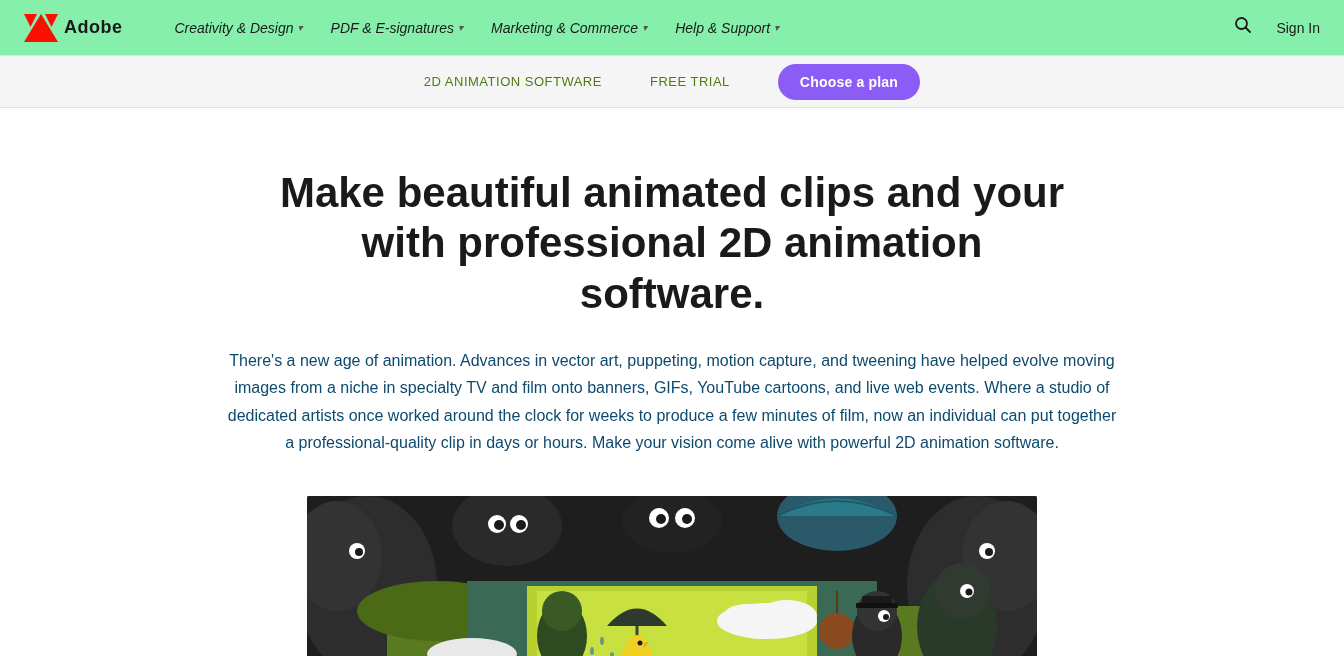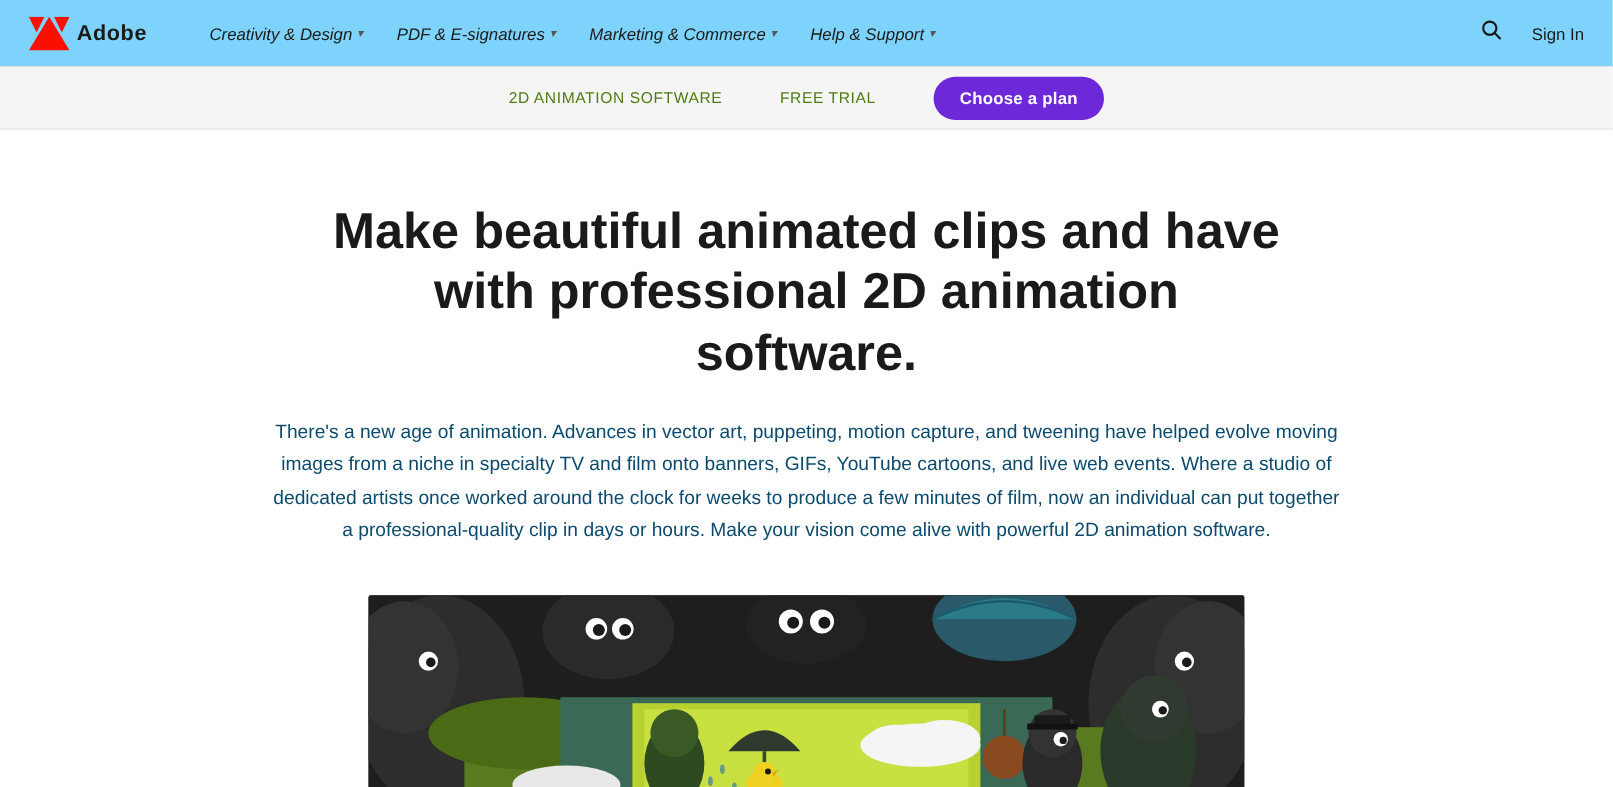--- a/index.html
+++ b/index.html
@@ -5,21 +5,21 @@
     * { margin: 0; padding: 0; box-sizing: border-box; }
     body { font-family: 'Adobe Clean', Arial, sans-serif; background: #fff; width: 1344px; }
 
     
     nav {
       display: flex;
       align-items: center;
       height: 56px;
       padding: 0 24px;
       border-bottom: 1px solid #e1e1e1;
-      background: #7dd3fc;
+      background: #86efac;
     }
     .nav-logo {
       display: flex;
       align-items: center;
       gap: 6px;
       margin-right: 40px;
       cursor: pointer;
       text-decoration: none;
     }
     .adobe-icon {
@@ -88,21 +88,21 @@
     .sub-nav-link {
       font-size: 13px;
       color: #4d7c0f;
       cursor: pointer;
       text-decoration: none;
       letter-spacing: 0.5px;
       text-transform: uppercase;
       font-weight: 500;
     }
     .choose-plan-btn {
-      background: #6d28d9;
+      background: #8b5cf6;
       color: #fff;
       border: none;
       border-radius: 20px;
       padding: 10px 22px;
       font-size: 14px;
       font-weight: 600;
       cursor: pointer;
       letter-spacing: 0.2px;
     }
 
@@ -189,21 +189,21 @@
   </div>
 </nav>
 
 <div class="sub-nav">
   <a class="sub-nav-link">2D ANIMATION SOFTWARE</a>
   <a class="sub-nav-link">Free Trial</a>
   <button class="choose-plan-btn">Choose a plan</button>
 </div>
 
 <div class="hero">
-  <h1 class="hero-title">Make beautiful animated clips and have with professional 2D animation software.</h1>
+  <h1 class="hero-title">Make beautiful animated clips and your with professional 2D animation software.</h1>
   <p class="hero-description">There's a new age of animation. Advances in vector art, puppeting, motion capture, and tweening have helped evolve moving images from a niche in specialty TV and film onto banners, GIFs, YouTube cartoons, and live web events. Where a studio of dedicated artists once worked around the clock for weeks to produce a few minutes of film, now an individual can put together a professional-quality clip in days or hours. Make your vision come alive with powerful 2D animation software.</p>
 
   <div class="video-container">
     <svg class="scene-svg" viewBox="0 0 730 185" xmlns="http://www.w3.org/2000/svg">
 
       <rect width="730" height="185" fill="#1e1e1e"></rect>
 
       <ellipse cx="60" cy="90" rx="70" ry="90" fill="#2d2d2d"></ellipse>
       <ellipse cx="30" cy="60" rx="45" ry="55" fill="#333"></ellipse>
 

